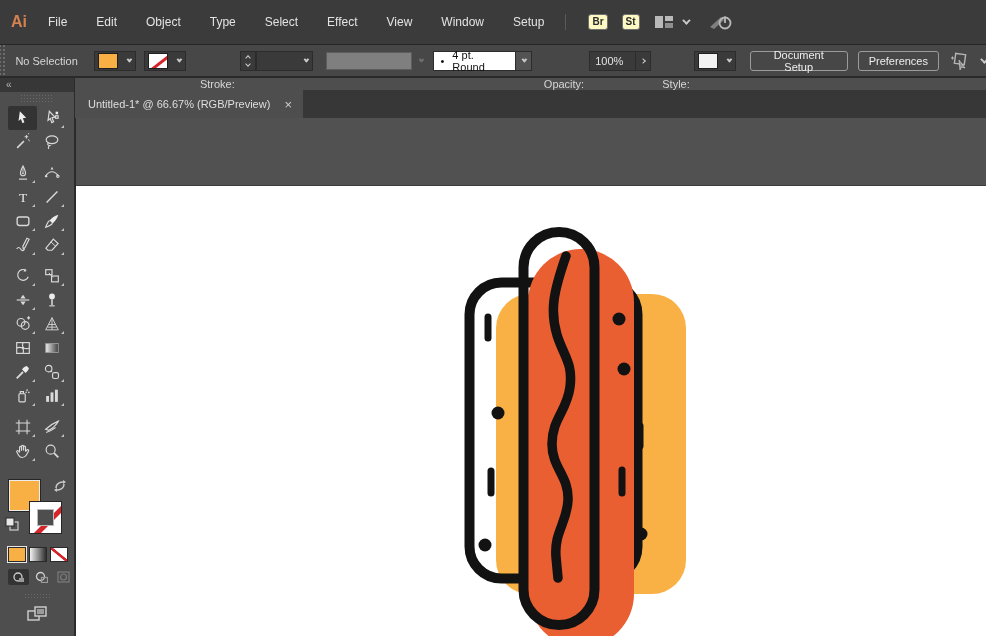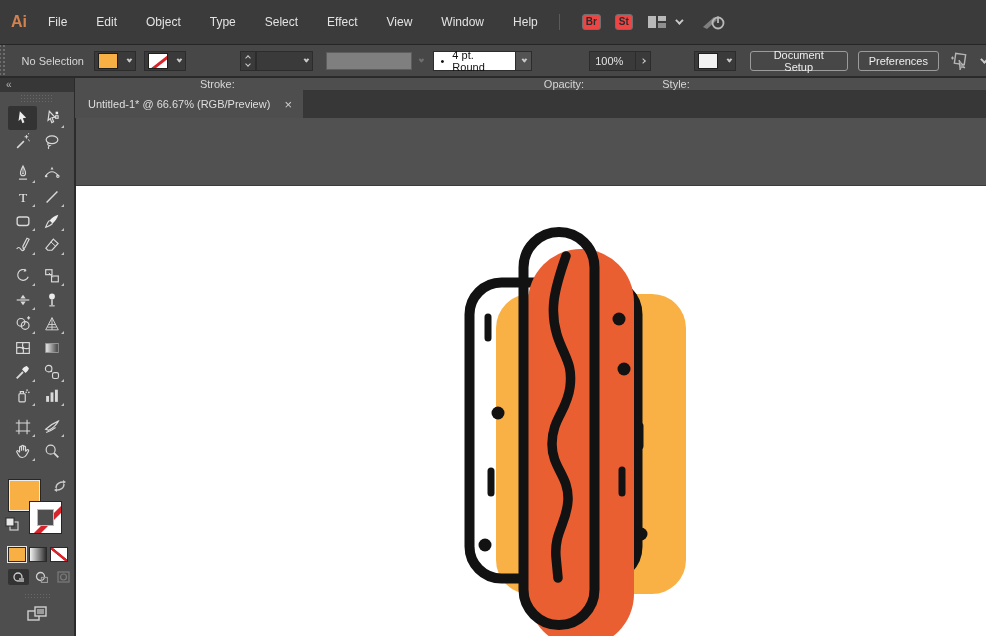--- a/index.html
+++ b/index.html
@@ -5,34 +5,34 @@
   * { margin:0; padding:0; box-sizing:border-box; }
   html,body { width:986px; height:636px; overflow:hidden; background:#4e4e4e;
               font-family:"Liberation Sans", sans-serif; -webkit-font-smoothing:antialiased; }
 
   
   .menubar { height:45px; background:#3b3b3b; border-bottom:1px solid #262626;
              display:flex; align-items:center; color:#e3e3e3; font-size:12px; }
   .ai-logo { width:38px; text-align:center; font-weight:bold; font-size:16px; color:#d3824f; }
   .menu-item { padding:0 10px; margin-right:9px; cursor:default; }
   .mb-divider { width:1px; height:16px; background:#5a5a5a; margin:0 8px 0 2px; }
-  .badge { background:#ef4444; color:#2b2b2b; font-weight:bold; font-size:10px;
+  .badge { background:#fef9c3; color:#2b2b2b; font-weight:bold; font-size:10px;
            border-radius:3px; padding:2px 3px; margin-left:14px; line-height:1; border:1px solid #6f6f6f; }
   .mb-icon { margin-left:14px; display:flex; align-items:center; }
   .chev { display:inline-block; width:6px; height:6px; border-right:2px solid #c9c9c9;
           border-bottom:2px solid #c9c9c9; transform:rotate(45deg) translateY(-2px); }
   .chev.small { width:4px; height:4px; }
 
   
   .controlbar { height:33px; background:#474747; border-bottom:2px solid #2a2a2a;
                 display:flex; align-items:center; color:#d6d6d6; font-size:11px; }
   .cb-grip { width:8px; align-self:stretch;
              background-image:radial-gradient(#6d6d6d 1px, transparent 1px);
              background-size:4px 4px; background-position:2px 3px; }
-  .cb-label { color:#d6d6d6;text-align:right; }
+  .cb-label { color:#d6d6d6; }
   .cb-label.link { border-bottom:1px dotted #999; cursor:default;margin-top:48px; }
   .dd { display:flex; align-items:center; background:#3a3a3a; border:1px solid #2c2c2c; height:20px; }
   .dd .swatch { width:20px; height:16px; margin:0 3px; border:1px solid #1f1f1f; }
   .dd .chevbox { width:14px; display:flex; justify-content:center; }
   .swatch-none { position:relative; background:#fff; overflow:hidden; }
   .swatch-none::after { content:''; position:absolute; left:-4px; top:6px; width:34px; height:3px;
                         background:#d6242b; transform:rotate(-38deg); }
   .stepper { width:17px; height:20px; background:#3a3a3a; border:1px solid #2c2c2c;
              display:flex; flex-direction:column; align-items:center; justify-content:center; gap:2px; }
   .stepper i { width:4px; height:4px; border-right:1.5px solid #ccc; border-bottom:1.5px solid #ccc; display:block; }
@@ -117,21 +117,21 @@
   <div class="ai-logo" style="color: rgb(211, 130, 79);">Ai</div>
   <div id="menu-items" style="display:flex">
       <span class="menu-item">File</span>
       <span class="menu-item">Edit</span>
       <span class="menu-item">Object</span>
       <span class="menu-item">Type</span>
       <span class="menu-item">Select</span>
       <span class="menu-item">Effect</span>
       <span class="menu-item">View</span>
       <span class="menu-item">Window</span>
-      <span class="menu-item">Help</span>
+      <span class="menu-item">Setup</span>
     </div>
   <div class="mb-divider"></div>
   <span class="badge">Br</span>
   <span class="badge">St</span>
   <span class="mb-icon">
     <svg width="20" height="14" viewBox="0 0 20 14">
       <rect x="1" y="1" width="8" height="12" fill="#b9b9b9"></rect>
       <rect x="11" y="1" width="8" height="5" fill="#b9b9b9"></rect>
       <rect x="11" y="8" width="8" height="5" fill="#8f8f8f"></rect>
     </svg>

